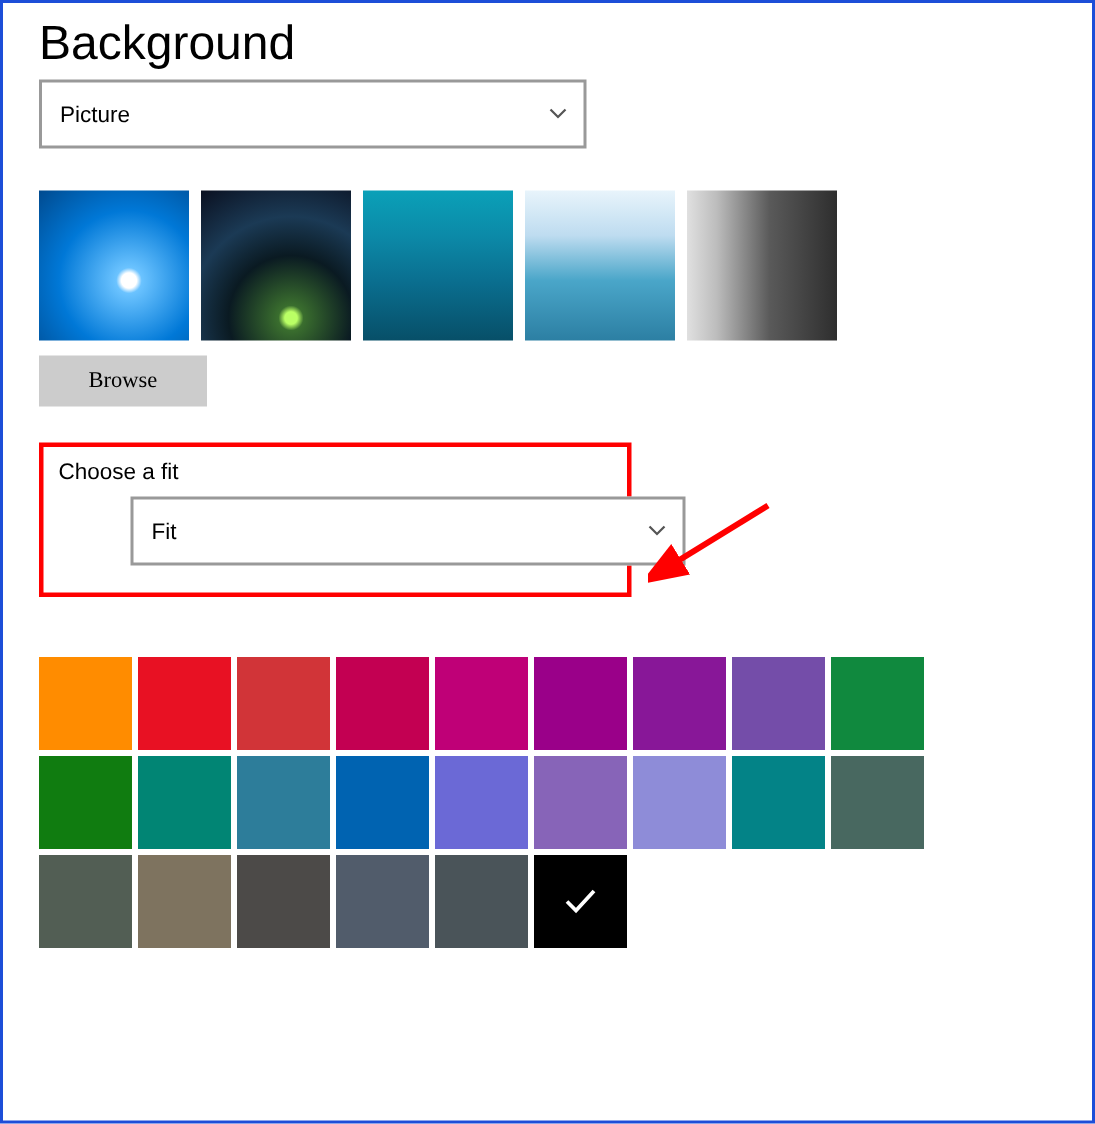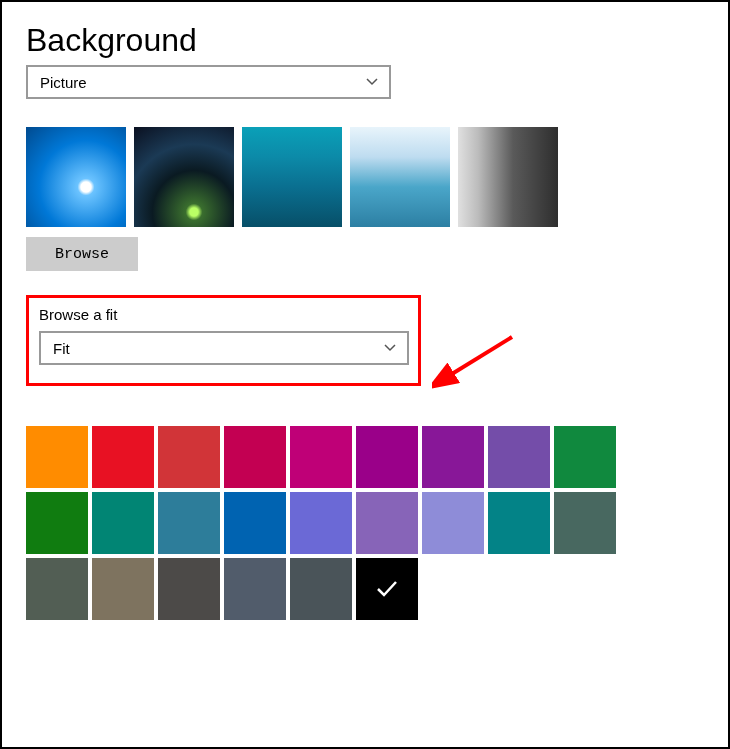--- a/index.html
+++ b/index.html
@@ -5,32 +5,32 @@
   * { box-sizing: border-box; }
   body {
     margin: 0;
     font-family: "Segoe UI", Arial, sans-serif;
     background: #fff;
     color: #000;
   }
   .frame {
     width: 730px;
     height: 749px;
-    border: 2px solid #000000;
-    padding: 20px 24px 24px 24px;
+    border: 2px solid #1d4ed8;
+    padding: 8px 24px 24px 24px;
     position: relative;
   }
   .title {
     font-size: 32px;
     font-weight: 400;
     margin: 0 0 6px 0;
   }
   .dropdown {
     width: 365px;
-    height: 34px;
+    height: 46px;
     border: 2px solid #999;
     display: flex;
     align-items: center;
     justify-content: space-between;
     padding: 0 10px 0 12px;
     font-size: 15px;
     cursor: pointer;
     background: #fff;
     margin-bottom: 28px;
   }
@@ -51,31 +51,31 @@
     cursor: pointer;
     flex-shrink: 0;
   }
   .browse-btn {
     width: 112px;
     height: 34px;
     background: #ccc;
     border: none;
     font-size: 15px;
     cursor: pointer;
-    font-family: Liberation Mono, monospace;
+    font-family: Liberation Serif, serif;
     margin-bottom: 24px;
   }
   .highlight-box {
     border: 3px solid #ff0000;
     padding: 8px 10px 18px 10px;
     width: 395px;
     margin-bottom: 40px;
   }
   .highlight-box .section-label { margin-bottom: 8px; }
-  .highlight-box .dropdown { margin-bottom: 0; width: 370px; }
+  .highlight-box .dropdown { margin-bottom: 0; width: 370px; margin-left: 48px; }
   .arrow-annot {
     position: absolute;
     left: 430px;
     top: 330px;
     pointer-events: none;
   }
   .swatch-grid {
     display: flex;
     flex-wrap: wrap;
     gap: 4px;
@@ -118,21 +118,21 @@
   <div class="thumbs">
     <div class="thumb pic1"></div>
     <div class="thumb pic2"></div>
     <div class="thumb pic3"></div>
     <div class="thumb pic4"></div>
     <div class="thumb pic5"></div>
   </div>
   <button class="browse-btn">Browse</button>
 
   <div class="highlight-box">
-    <div class="section-label">Browse a fit</div>
+    <div class="section-label">Choose a fit</div>
     <div class="dropdown">
       <span>Fit</span>
       <span class="chev">
         <svg width="14" height="14" viewBox="0 0 14 14">
             <path d="M2 4 L7 9 L12 4" stroke="#555" stroke-width="1.5" fill="none"></path>
           </svg>
       </span>
     </div>
   </div>
 

